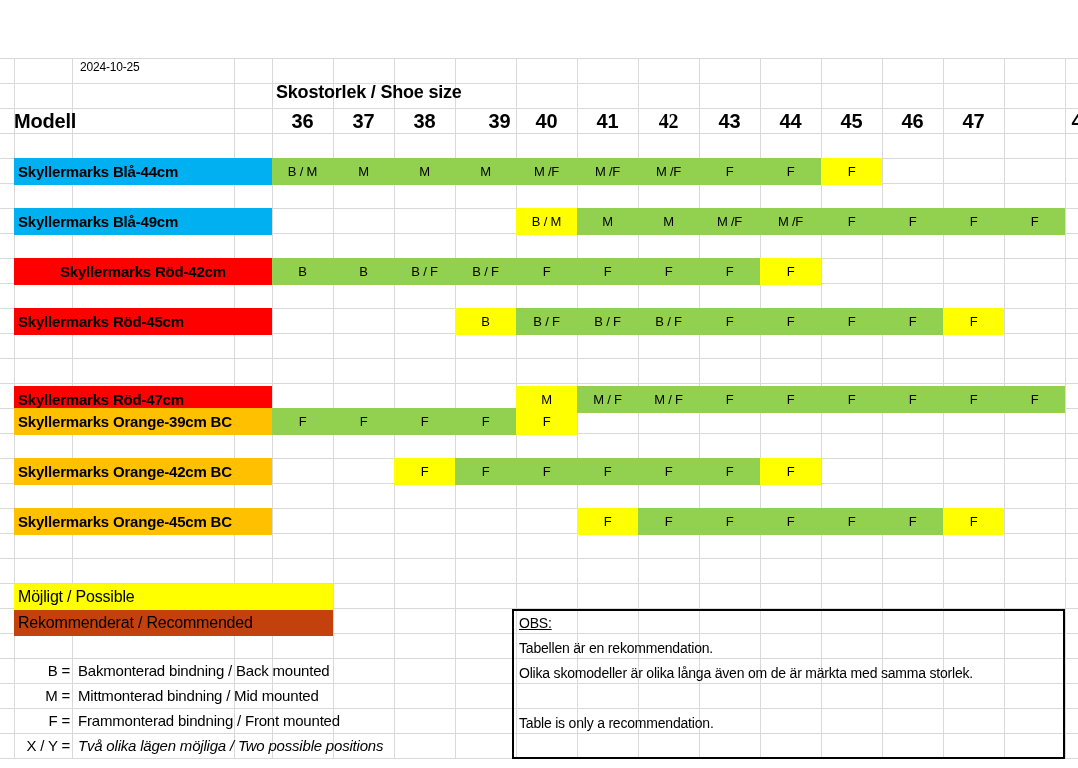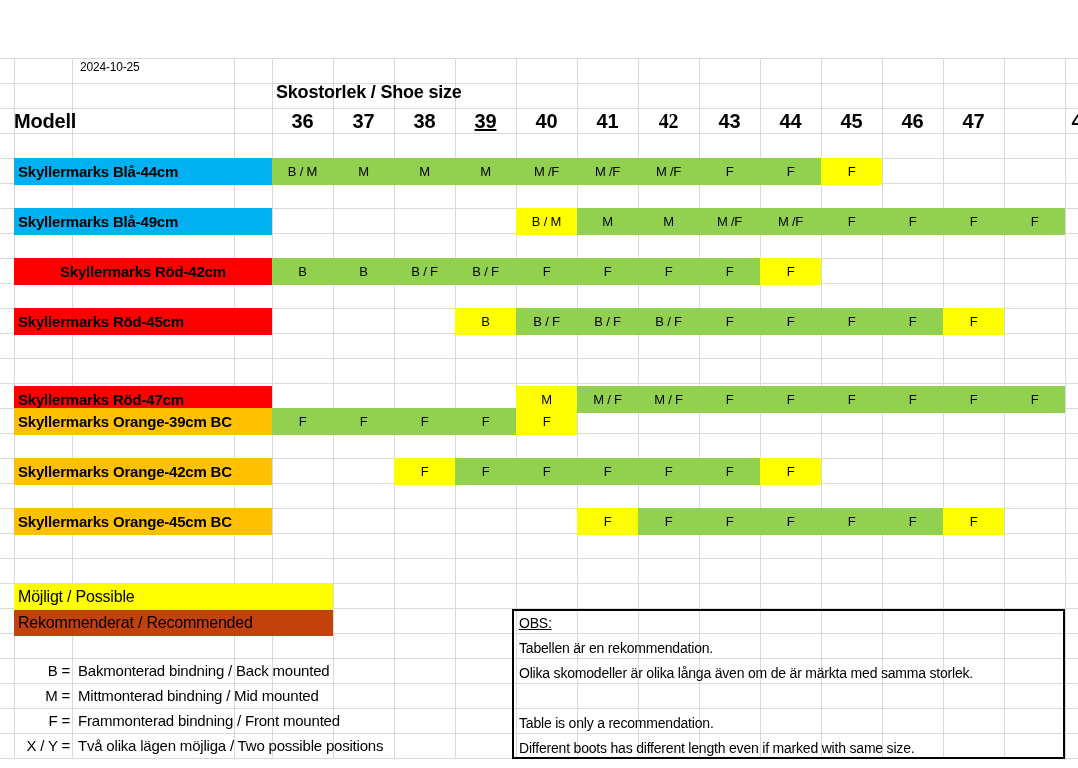--- a/index.html
+++ b/index.html
@@ -60,21 +60,21 @@
     </div>
 
   <div class="date">2024-10-25</div>
   <div class="group-h">Skostorlek / Shoe size</div>
   <div class="modell-h">Modell</div>
 
   <div id="headers">
       <div class="size-h" style="left: 272px;">36</div>
       <div class="size-h" style="left: 333px;">37</div>
       <div class="size-h" style="left: 394px;">38</div>
-      <div class="size-h" style="left: 455px; text-decoration: underline;">39</div>
+      <div class="size-h" style="left: 469px;">39</div>
       <div class="size-h" style="left: 516px;">40</div>
       <div class="size-h" style="left: 577px;">41</div>
       <div class="size-h" style="left: 638px; font-family: Liberation Serif, serif;">42</div>
       <div class="size-h" style="left: 699px;">43</div>
       <div class="size-h" style="left: 760px;">44</div>
       <div class="size-h" style="left: 821px;">45</div>
       <div class="size-h" style="left: 882px;">46</div>
       <div class="size-h" style="left: 943px;">47</div>
       <div class="size-h" style="left: 1052px;">48</div>
     </div>
@@ -174,26 +174,25 @@
   <div class="legend-bar recommended" style="background: #c2410c;">Rekommenderat / Recommended</div>
 
   <div id="key">
       <div class="ksym" style="top: 658px;">B =</div>
       <div class="kdesc" style="top: 658px;">Bakmonterad bindning / Back mounted</div>
       <div class="ksym" style="top: 683px;">M =</div>
       <div class="kdesc" style="top: 683px;">Mittmonterad bindning / Mid mounted</div>
       <div class="ksym" style="top: 708px;">F =</div>
       <div class="kdesc" style="top: 708px;">Frammonterad bindning / Front mounted</div>
       <div class="ksym" style="top: 733px;">X / Y =</div>
-      <div class="kdesc" style="top: 733px;">Två olika lägen möjliga / Two possible positions</div>
+      <div class="kdesc" style="top: 733px; font-style: italic;">Två olika lägen möjliga / Two possible positions</div>
     </div>
 
   <div class="obs-box">
     <div class="obs-title">OBS:</div>
     <div id="obs-lines">
         <div class="obs-line">Tabellen är en rekommendation.</div>
         <div class="obs-line">Olika skomodeller är olika långa även om de är märkta med samma storlek.</div>
         <div class="obs-line"></div>
         <div class="obs-line">Table is only a recommendation.</div>
-        <div class="obs-line">Different boots has different length even if marked with same size.</div>
       </div>
   </div>
 </div>
 
 </body></html>

